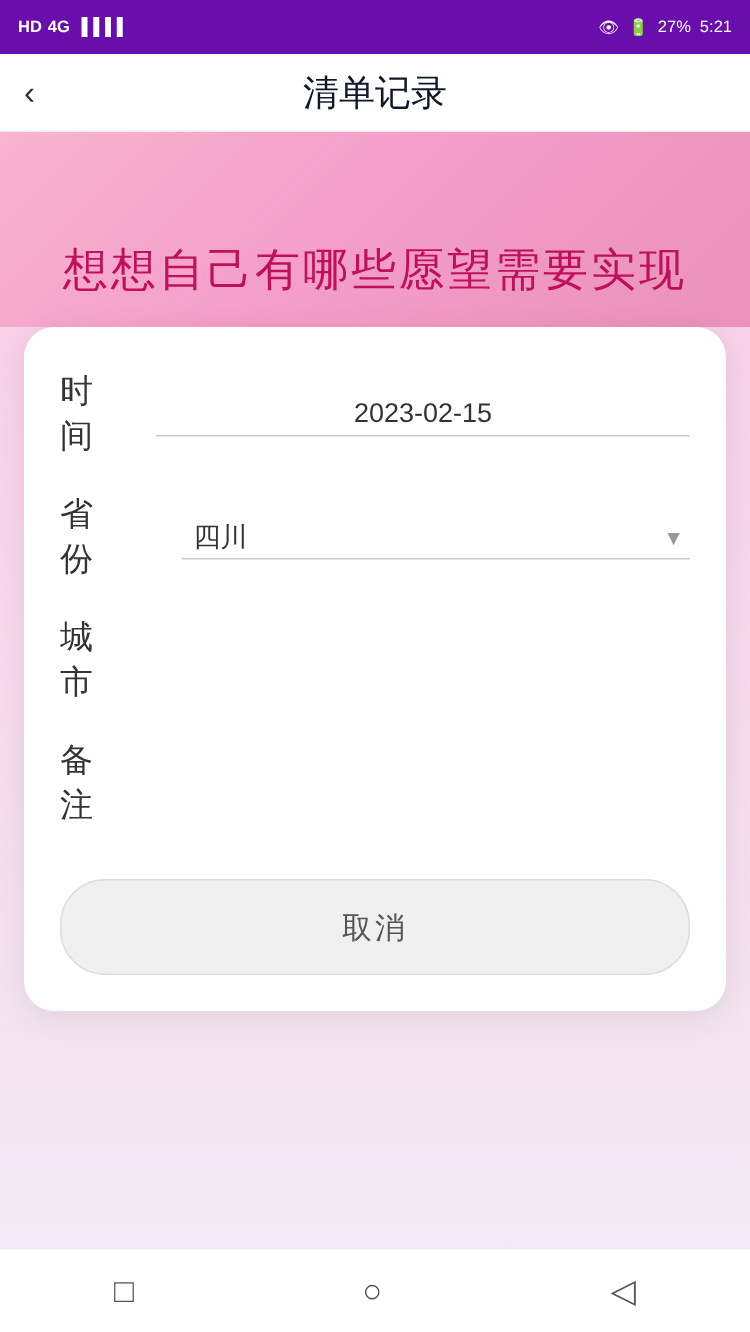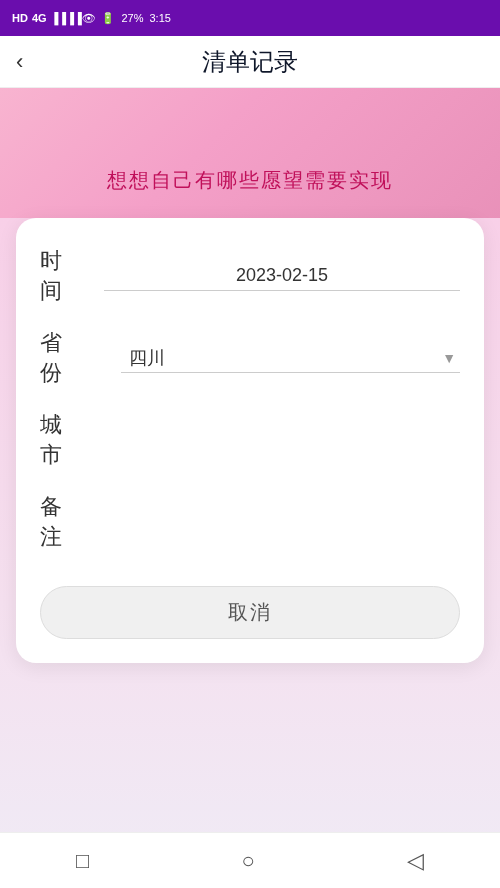--- a/index.html
+++ b/index.html
@@ -12,21 +12,21 @@
       overflow: hidden;
       position: relative;
     }
 
     
     .status-bar {
       height: 36px;
       background: #6a0dad;
       display: flex;
       align-items: center;
-      justify-content: flex-start;
+      justify-content: space-between;
       padding: 0 12px;
     }
     .status-left {
       display: flex;
       align-items: center;
       gap: 4px;
       color: white;
       font-size: 11px;
       font-weight: bold;
     }
@@ -64,21 +64,21 @@
     
     .banner {
       background: linear-gradient(135deg, #f8b4d0 0%, #f4a0c8 40%, #e890b8 100%);
       height: 160px;
       display: flex;
       align-items: center;
       justify-content: center;
       padding: 20px;
     }
     .banner-text {
-      font-size: 20px;
+      font-size: 30px;
       color: #c0105a;
       font-weight: 500;
       text-align: center;
       letter-spacing: 2px;
       margin-top: 24px;
     }
 
     
     .content-area {
       background: linear-gradient(to bottom, #f8d0e8 0%, #f5e0ef 60%, #f0eaf5 100%);
@@ -177,21 +177,21 @@
       border: none;
       border-radius: 30px;
       font-size: 20px;
       color: white;
       cursor: pointer;
       font-weight: 500;
       letter-spacing: 2px;
     }
     .btn-cancel {
       width: 100%;
-      height: 53px;
+      height: 64px;
       background: #f0f0f0;
       border: 1px solid #ddd;
       border-radius: 30px;
       font-size: 20px;
       color: #555;
       cursor: pointer;
       margin-top: 12px;
       font-weight: 400;
       letter-spacing: 2px;
     }
@@ -220,21 +220,21 @@
 <div class="status-bar">
   <div class="status-left">
     <span>HD</span>
     <span>4G</span>
     <span>▐▐▐▐</span>
   </div>
   <div class="status-right">
     <span>👁</span>
     <span>🔋</span>
     <span>27%</span>
-    <span>3:15</span>
+    <span>5:21</span>
   </div>
 </div>
 
 <div class="nav-bar">
   <span class="nav-back">‹</span>
   <span class="nav-title">清单记录</span>
 </div>
 
 <div class="banner">
   <span class="banner-text">想想自己有哪些愿望需要实现</span>

